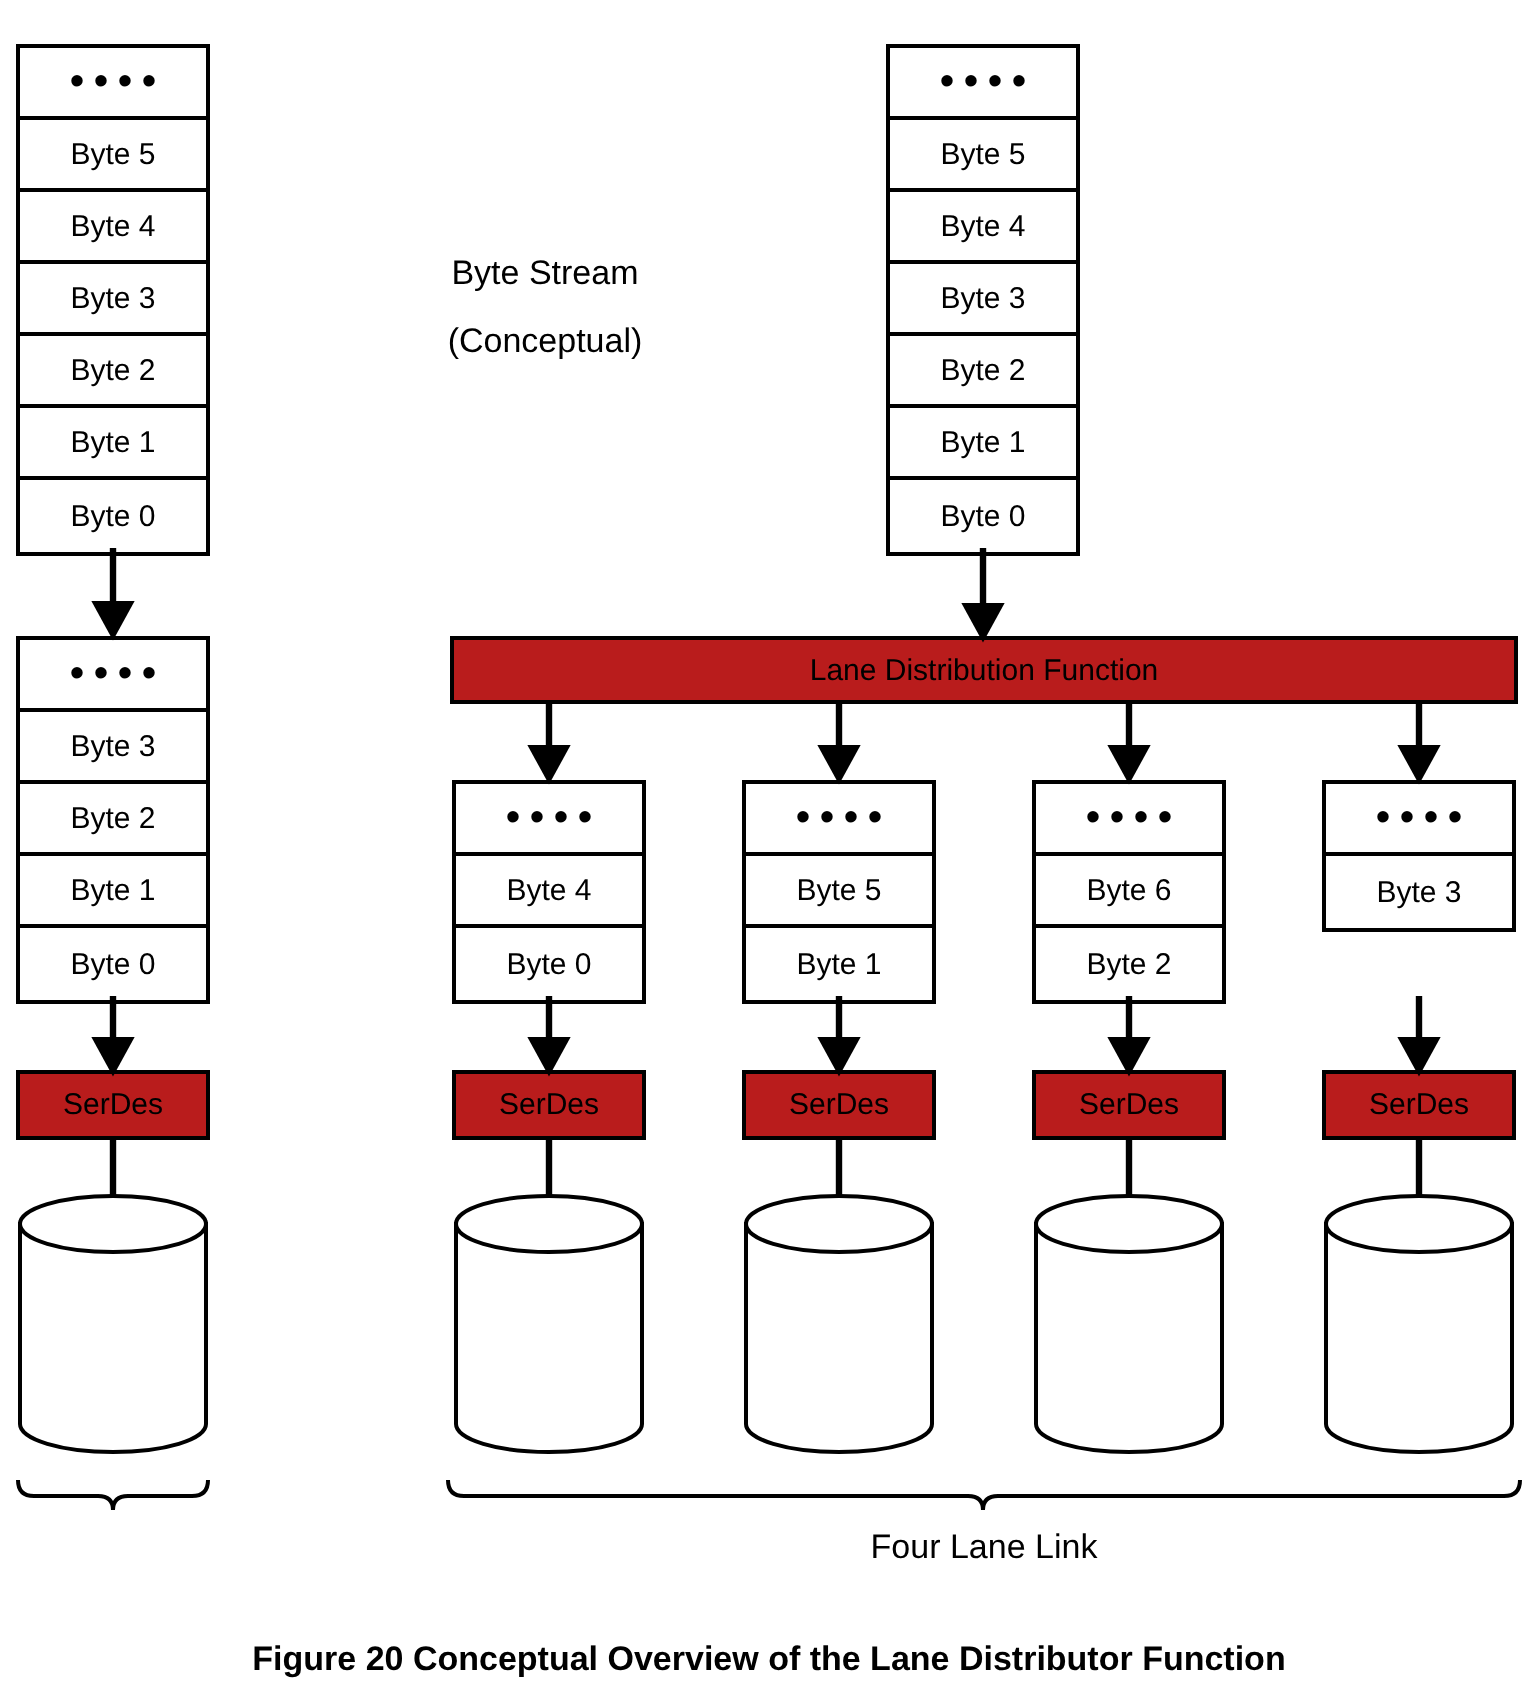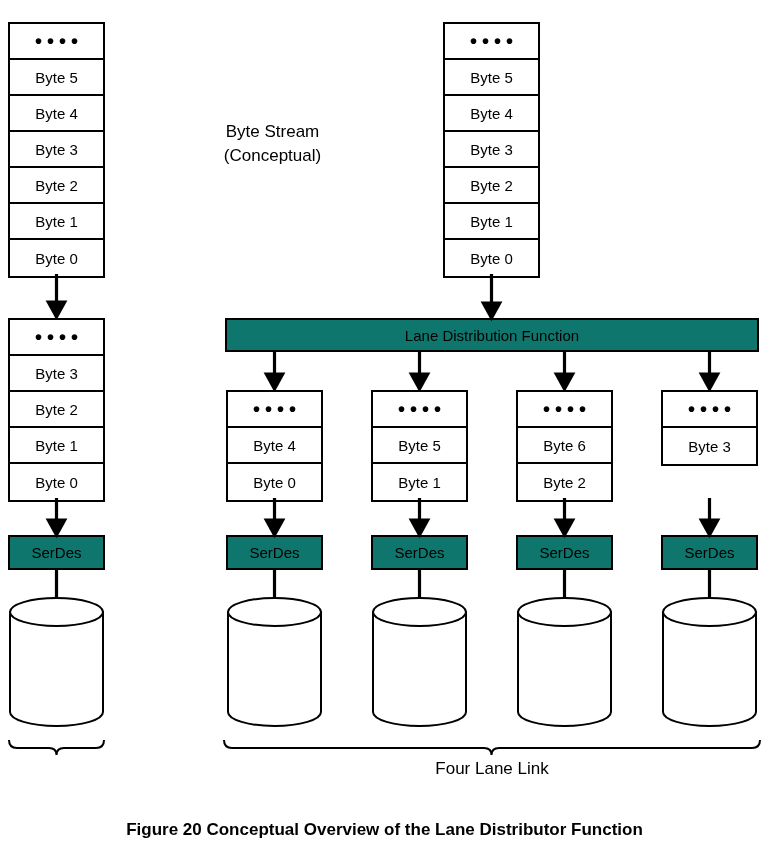--- a/index.html
+++ b/index.html
@@ -51,32 +51,32 @@
     letter-spacing: 5px;
     font-size: 20px;
     padding-left: 5px;
     font-weight: 700;
   }
   
   .box {
     position: absolute;
     border: 2px solid #000;
     box-sizing: border-box;
-    background: #0f766e;
+    background: #b91c1c;
     display: flex;
     align-items: center;
     justify-content: center;
     font-size: 15px;
   }
   .ldf-bar { font-size: 15px; }
   
   .freetext {
     position: absolute;
     font-size: 17px;
-    line-height: 24px;
+    line-height: 34px;
     text-align: center;
     white-space: pre-line;
   }
   .cyl-label {
     position: absolute;
     font-size: 15px;
     text-align: center;
     pointer-events: none;
   }
   .caption {

